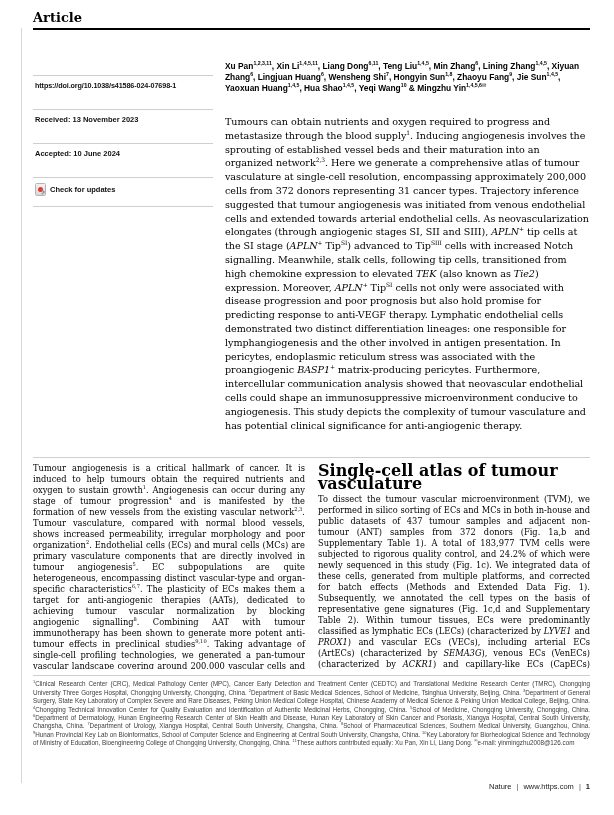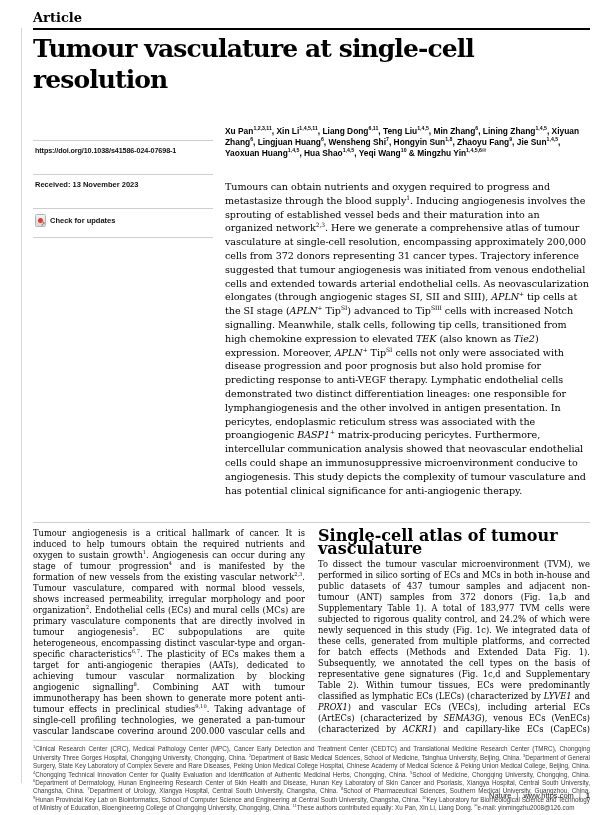--- a/index.html
+++ b/index.html
@@ -78,42 +78,42 @@
     margin:1px 0 4px 0;color:#000;
   }
   .fn-rule{height:1px;background:#cfcfcf;margin-top:6px;}
   .footnotes{
     margin-top:4px;
     font-family:"Liberation Sans","DejaVu Sans",sans-serif;
     font-size:6.3px;line-height:8.4px;color:#3c3c3c;
     text-align:justify;
   }
   .footer{
-    position:absolute;right:24px;bottom:15px;
+    position:absolute;right:24px;bottom:24px;
     font-family:"Liberation Sans","DejaVu Sans",sans-serif;
     font-size:7.5px;color:#222;display:flex;gap:5px;align-items:center;
   }
   .footer .pg{font-weight:bold;}
   .footer .sep{color:#555;}
   i{font-style:italic;}
 </style>
 </head>
 <body>
 
 <div class="page">
   <div class="left-rule"></div>
 
   <div class="kicker">Article</div>
   <div class="kicker-rule"></div>
-  <div class="title">Tumour vasculature at single-cell resolution</div>
 
   <div class="toprow">
     <div class="meta-box">
       <div class="meta-row doi">https://doi.org/10.1038/s41586-024-07698-1</div>
       <div class="meta-row">Received: 13 November 2023</div>
+      <div class="meta-row">Accepted: 10 June 2024</div>
       <div class="meta-row check">
         <span class="crossmark"></span>
         <span>Check for updates</span>
       </div>
     </div>
 
     <div>
       <div class="authors">Xu Pan<sup>1,2,3,11</sup>, Xin Li<sup>1,4,5,11</sup>, Liang Dong<sup>6,11</sup>, Teng Liu<sup>1,4,5</sup>, Min Zhang<sup>6</sup>, Lining Zhang<sup>1,4,5</sup>, Xiyuan Zhang<sup>6</sup>, Lingjuan Huang<sup>6</sup>, Wensheng Shi<sup>7</sup>, Hongyin Sun<sup>1,8</sup>, Zhaoyu Fang<sup>9</sup>, Jie Sun<sup>1,4,5</sup>, Yaoxuan Huang<sup>1,4,5</sup>, Hua Shao<sup>1,4,5</sup>, Yeqi Wang<sup>10</sup> &amp; Mingzhu Yin<sup>1,4,5,6✉</sup></div>
       <div class="abstract">Tumours can obtain nutrients and oxygen required to progress and metastasize through the blood supply<sup>1</sup>. Inducing angiogenesis involves the sprouting of established vessel beds and their maturation into an organized network<sup>2,3</sup>. Here we generate a comprehensive atlas of tumour vasculature at single-cell resolution, encompassing approximately 200,000 cells from 372 donors representing 31 cancer types. Trajectory inference suggested that tumour angiogenesis was initiated from venous endothelial cells and extended towards arterial endothelial cells. As neovascularization elongates (through angiogenic stages SI, SII and SIII), <i>APLN</i><sup>+</sup> tip cells at the SI stage (<i>APLN</i><sup>+</sup> Tip<sup>SI</sup>) advanced to Tip<sup>SIII</sup> cells with increased Notch signalling. Meanwhile, stalk cells, following tip cells, transitioned from high chemokine expression to elevated <i>TEK</i> (also known as <i>Tie2</i>) expression. Moreover, <i>APLN</i><sup>+</sup> Tip<sup>SI</sup> cells not only were associated with disease progression and poor prognosis but also hold promise for predicting response to anti-VEGF therapy. Lymphatic endothelial cells demonstrated two distinct differentiation lineages: one responsible for lymphangiogenesis and the other involved in antigen presentation. In pericytes, endoplasmic reticulum stress was associated with the proangiogenic <i>BASP1</i><sup>+</sup> matrix-producing pericytes. Furthermore, intercellular communication analysis showed that neovascular endothelial cells could shape an immunosuppressive microenvironment conducive to angiogenesis. This study depicts the complexity of tumour vasculature and has potential clinical significance for anti-angiogenic therapy.</div>
     </div>

